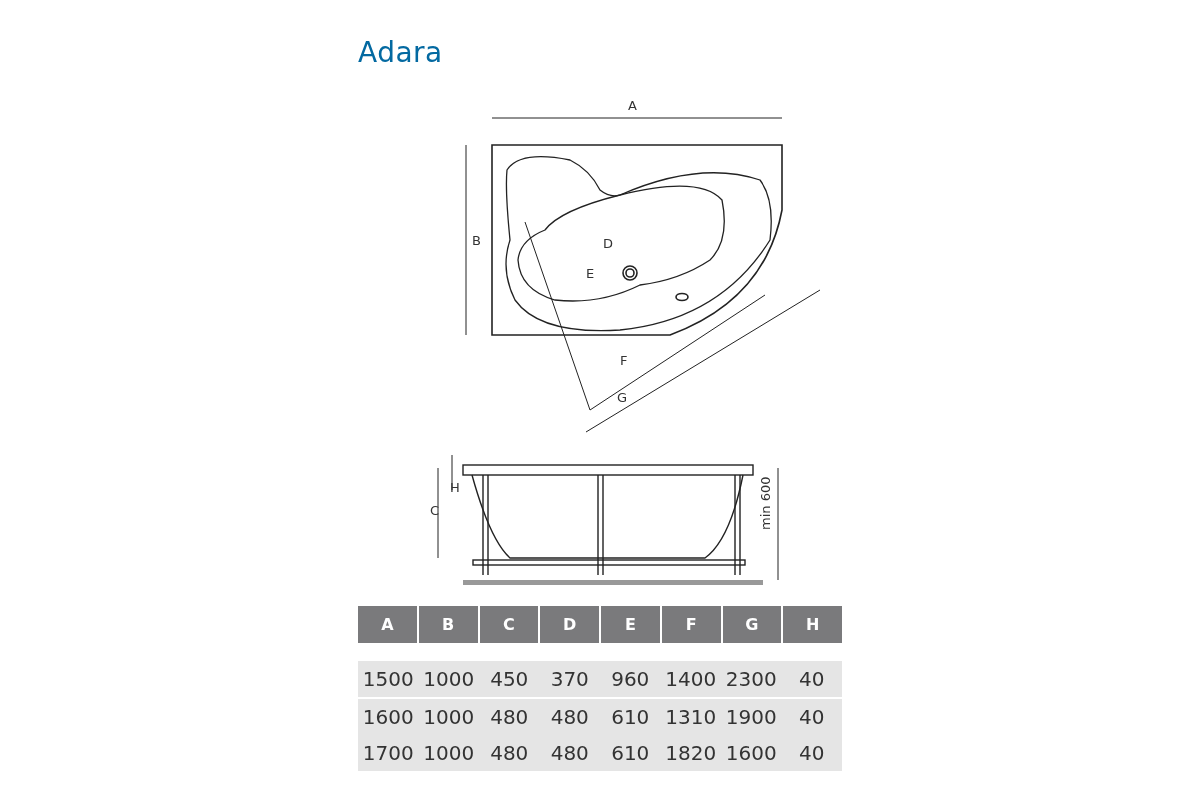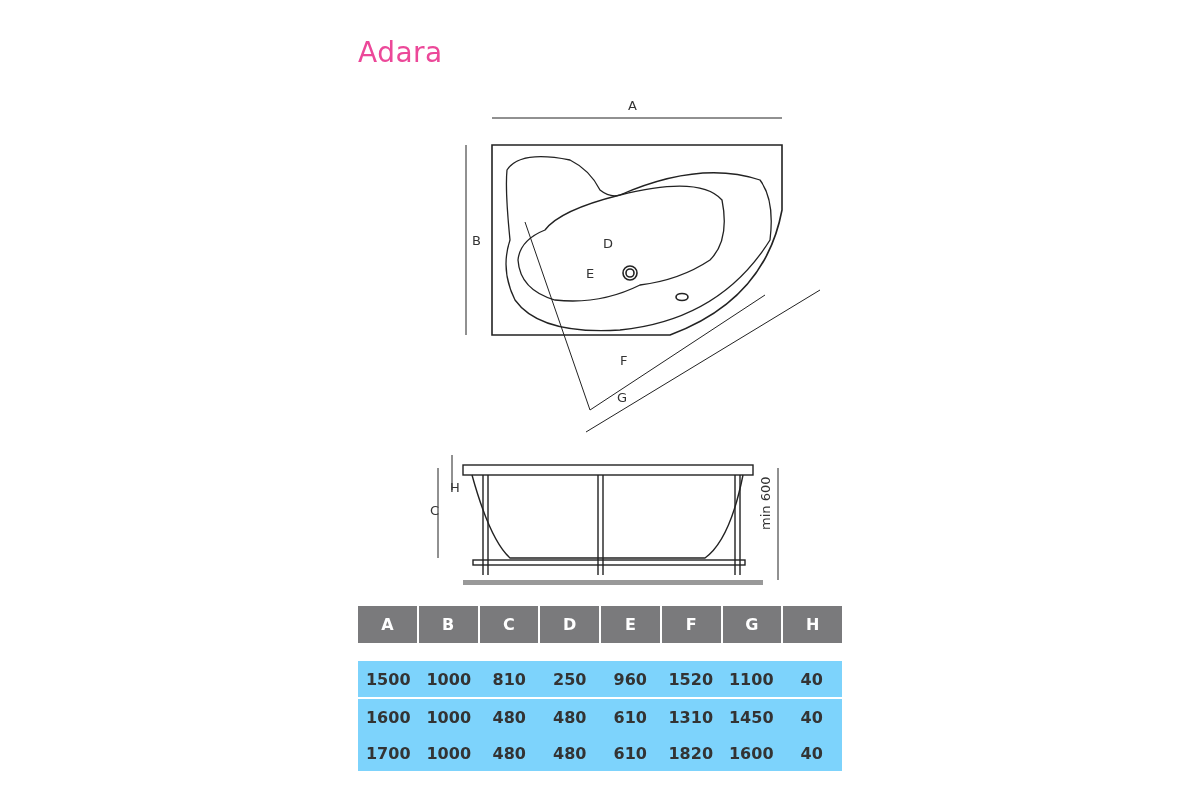--- a/index.html
+++ b/index.html
@@ -1,22 +1,22 @@
 <!DOCTYPE html>
 <html><head>
 <meta charset="utf-8">
 <style>
   html,body{margin:0;padding:0;background:#fff;}
   body{width:1200px;height:800px;position:relative;overflow:hidden;font-family:"DejaVu Sans","Liberation Sans",sans-serif;}
-  .title{position:absolute;left:358px;top:36px;font-size:28px;color:#ec4899;letter-spacing:0.5px;}
+  .title{position:absolute;left:358px;top:36px;font-size:28px;color:#0369a1;letter-spacing:0.5px;}
   svg{position:absolute;left:0;top:0;}
   .tbl{position:absolute;left:358px;width:484px;display:flex;}
   .hdr{top:606px;height:37px;}
   .hdr .cell{background:#7a7a7c;color:#fff;font-weight:bold;font-size:16px;border-right:2px solid #fff;}
-  .row .cell{background:#7dd3fc;color:#333;font-size:16px;font-weight:bold;}
+  .row .cell{background:#e5e5e5;color:#333;font-size:20px;}
   .row{height:36px;border-bottom:2px solid #fff;}
   .cell{flex:1;display:flex;align-items:center;justify-content:center;box-sizing:border-box;}
   .cell:last-child{border-right:none;}
   .lbl{font-size:13px;fill:#333;font-family:"DejaVu Sans",sans-serif;}
 </style>
 </head>
 <body>
 
 <div class="title">Adara</div>
 
@@ -61,35 +61,35 @@
   <div class="cell">D</div>
   <div class="cell">E</div>
   <div class="cell">F</div>
   <div class="cell">G</div>
   <div class="cell">H</div>
 </div>
 
 <div class="tbl row" style="top:661px">
   <div class="cell">1500</div>
   <div class="cell">1000</div>
-  <div class="cell">810</div>
-  <div class="cell">250</div>
+  <div class="cell">450</div>
+  <div class="cell">370</div>
   <div class="cell">960</div>
-  <div class="cell">1520</div>
-  <div class="cell">1100</div>
+  <div class="cell">1400</div>
+  <div class="cell">2300</div>
   <div class="cell">40</div>
 </div>
 <div class="tbl row" style="top:699px">
   <div class="cell">1600</div>
   <div class="cell">1000</div>
   <div class="cell">480</div>
   <div class="cell">480</div>
   <div class="cell">610</div>
   <div class="cell">1310</div>
-  <div class="cell">1450</div>
+  <div class="cell">1900</div>
   <div class="cell">40</div>
 </div>
 <div class="tbl row" style="top:735px">
   <div class="cell">1700</div>
   <div class="cell">1000</div>
   <div class="cell">480</div>
   <div class="cell">480</div>
   <div class="cell">610</div>
   <div class="cell">1820</div>
   <div class="cell">1600</div>

